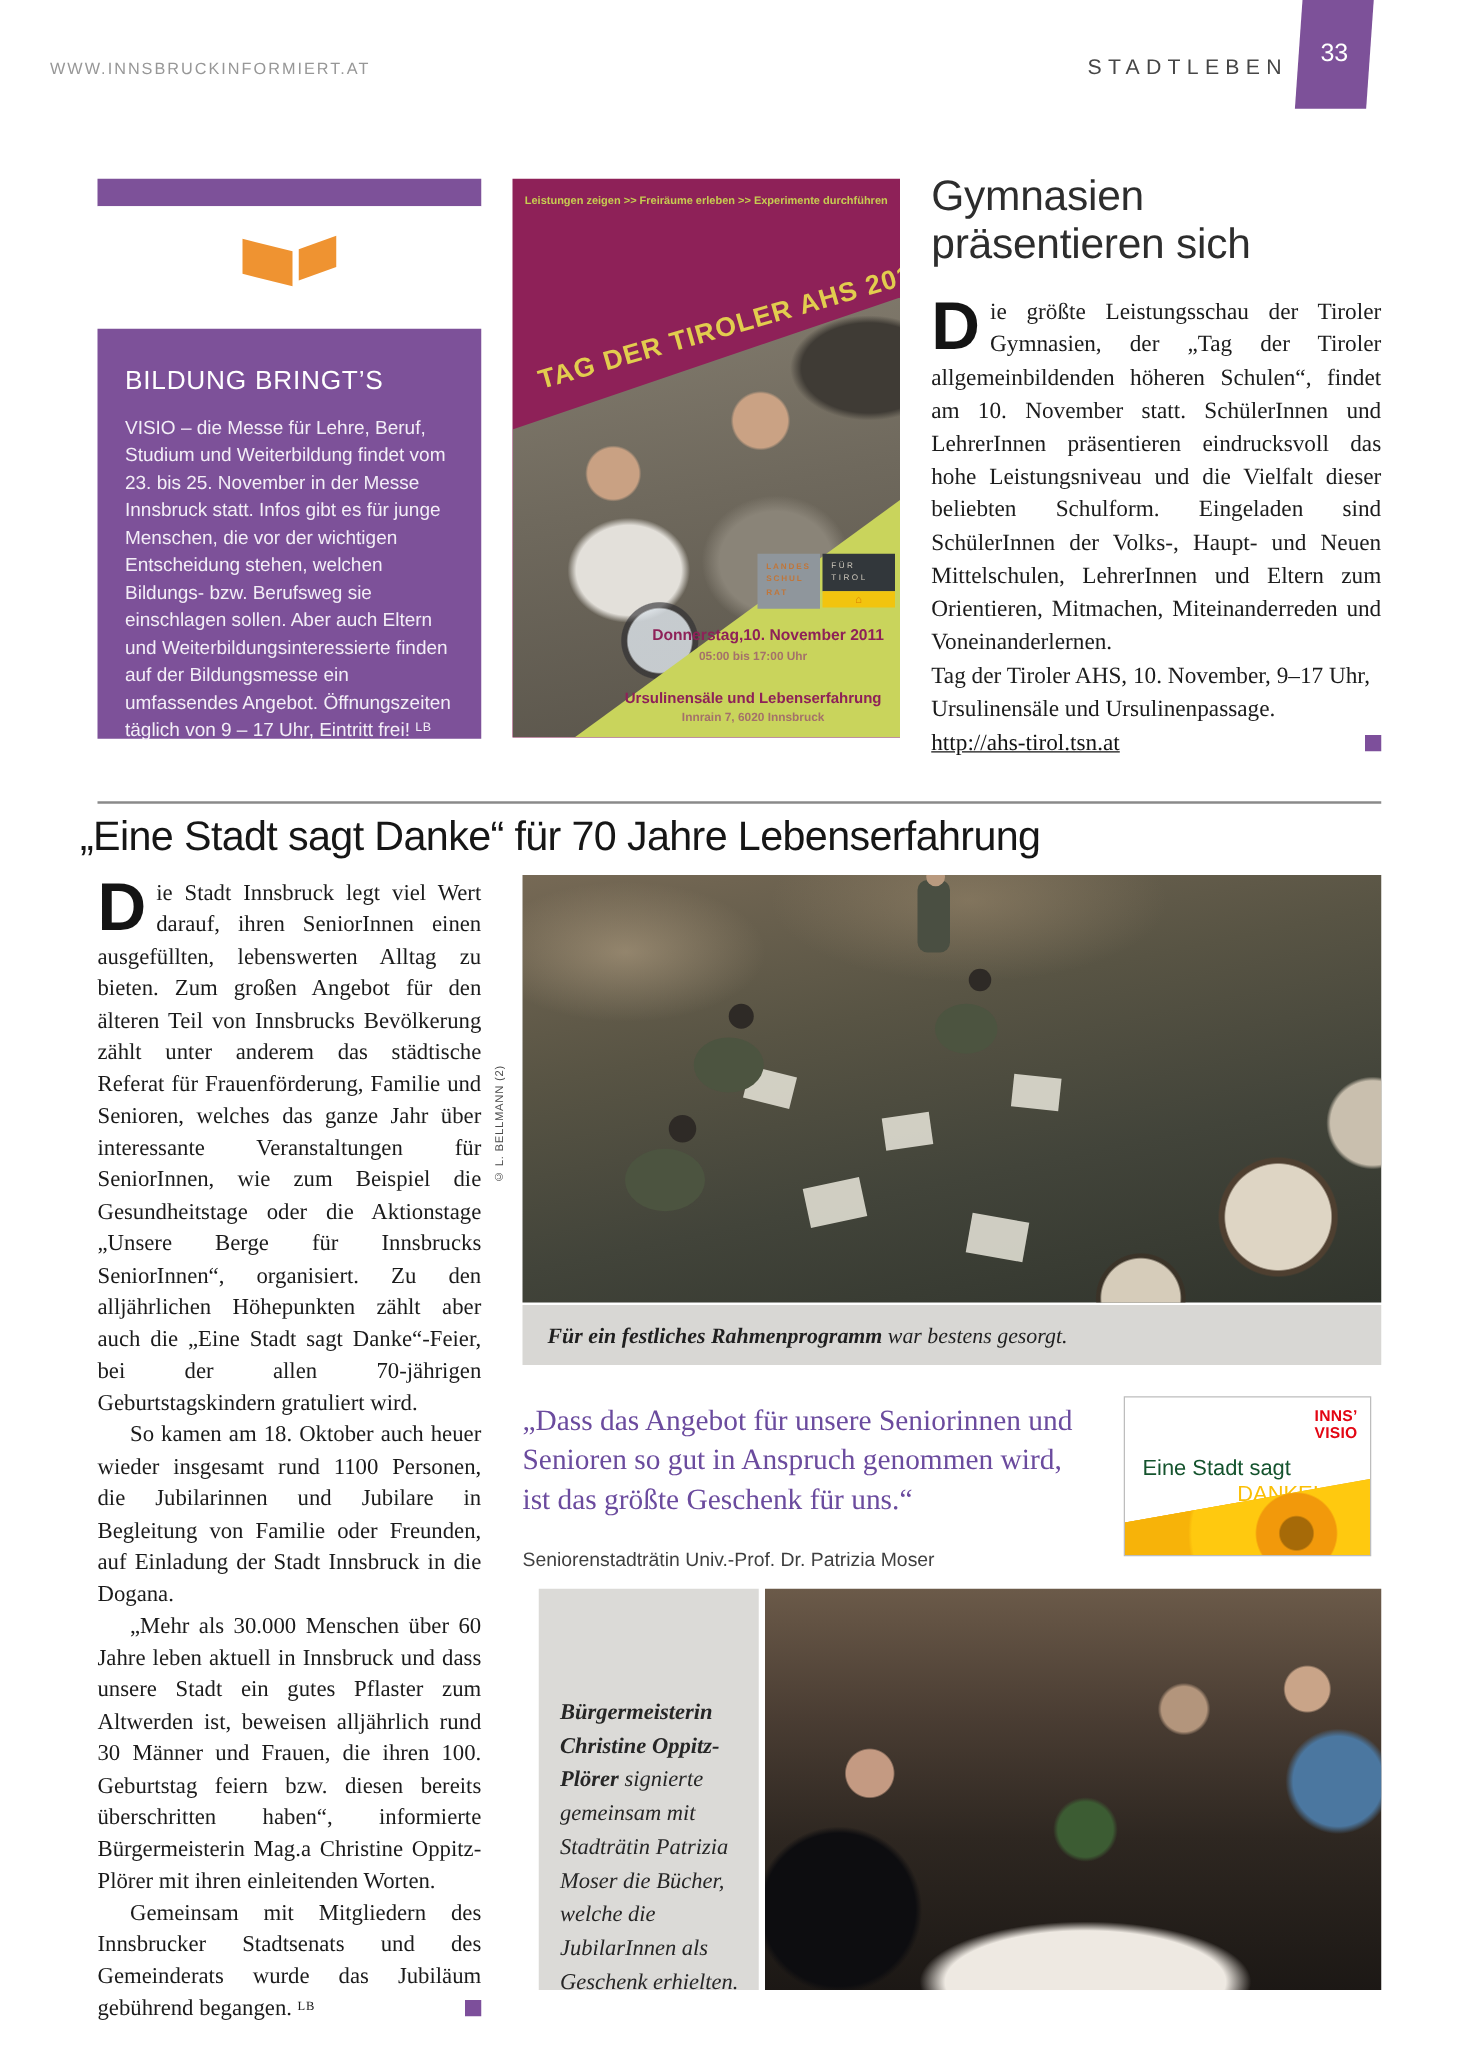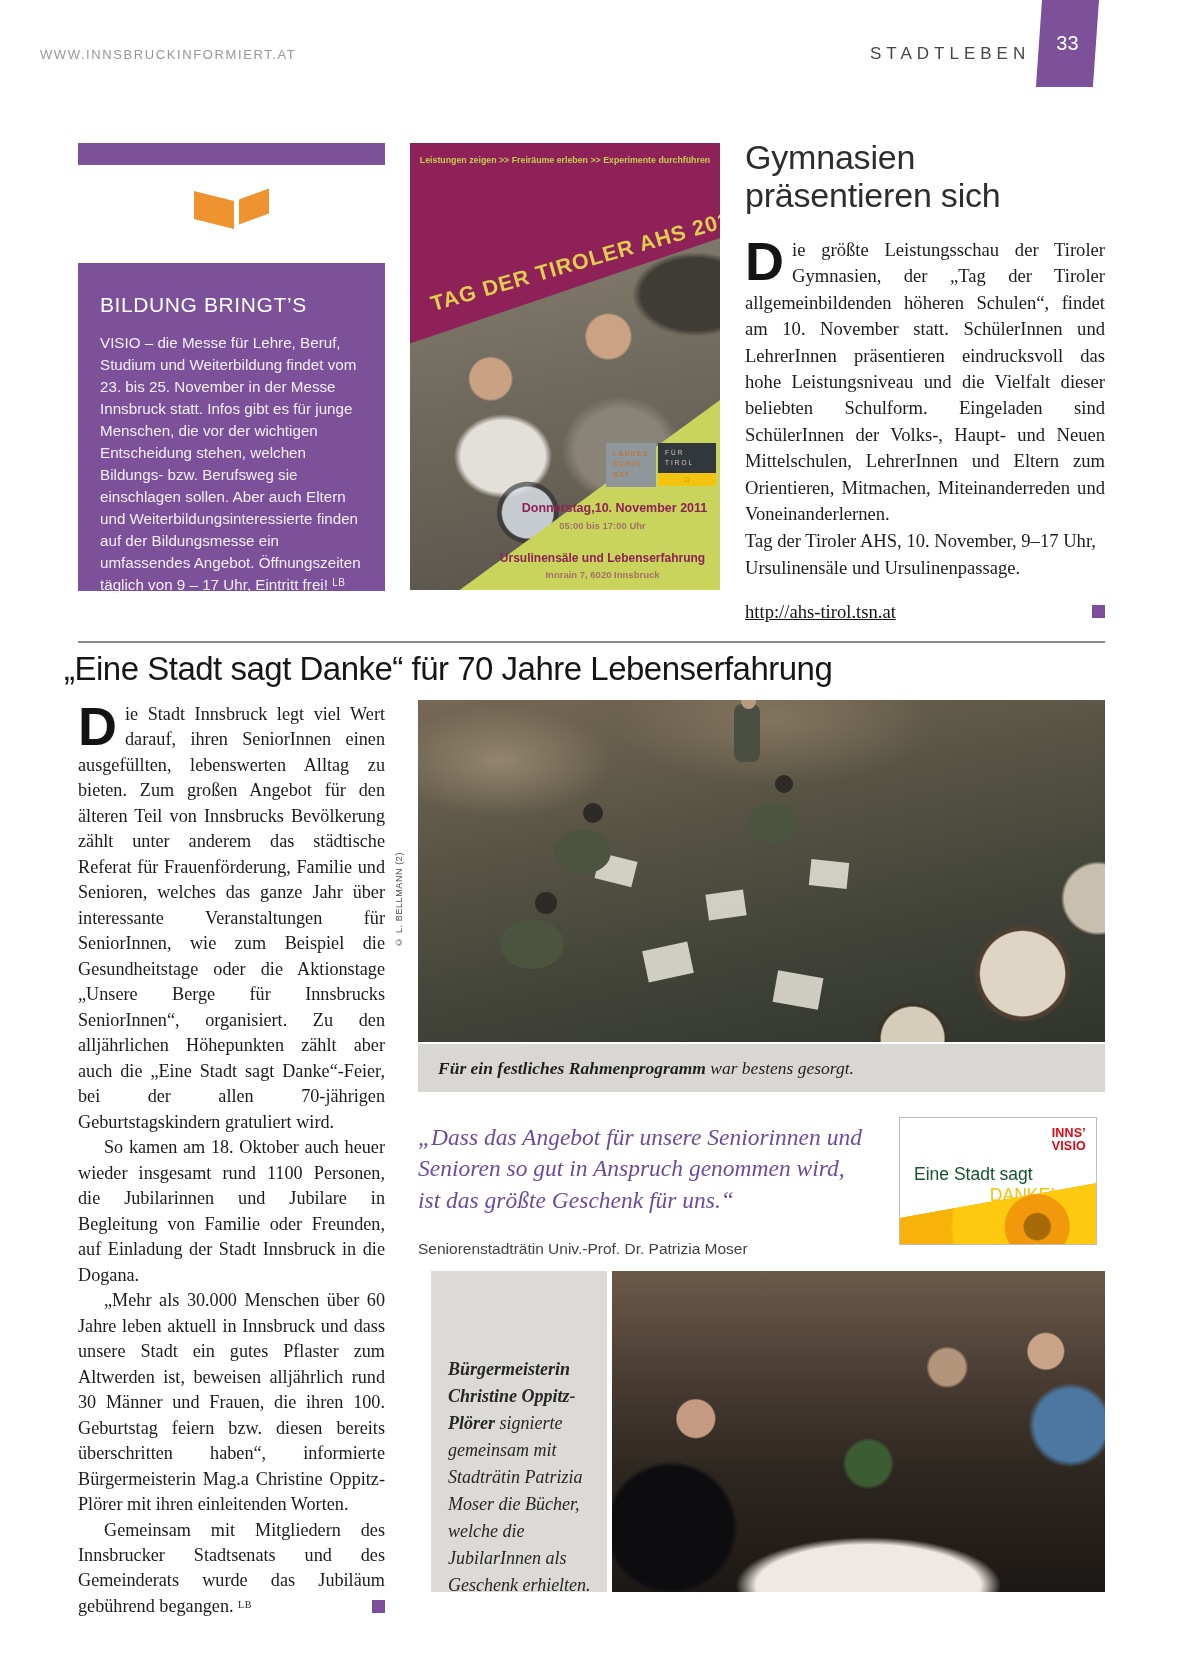--- a/index.html
+++ b/index.html
@@ -80,21 +80,21 @@
     font-family:"Liberation Sans", sans-serif; font-weight:bold; font-size:9.5px; color:#a4716a; }
 
   
   .gym-title { left:745px; top:138px; width:380px; font-family:"Liberation Sans", sans-serif;
     font-size:34px; line-height:1.13; letter-spacing:-0.2px; color:#2d2d2d; white-space:pre-line; }
   .gym-body { left:745px; top:237px; width:360px; font-size:18.6px; line-height:1.42;
     text-align:justify; color:#1c1c1c; hyphens:auto; }
   .dropcap { float:left; font-family:"Liberation Sans", sans-serif; font-weight:800;
     font-size:54px; line-height:43px; padding:3px 8px 0 0; color:#141414; }
   .gym-info { text-align:left; margin-top:1px; }
-  .gym-linkline { position:relative; margin-top:18px; }
+  .gym-linkline { position:relative; margin-top:1px; }
   .gym-link { text-decoration:underline; color:#141414; font-weight:500; }
   .sq { display:inline-block; width:13px; height:13px; background:#7d4f9b; }
   .gym-linkline .sq { position:absolute; right:0; top:6px; }
 
   
   .rule { left:78px; top:641px; width:1027px; height:2px; background:#8a8a8a; }
   .danke-headline { left:64px; top:650px; width:960px; font-family:"Liberation Sans", sans-serif;
     font-size:33px; letter-spacing:-0.5px; color:#161616; }
 
   
@@ -121,21 +121,21 @@
   .conductor { position:absolute; left:46%; top:4px; width:26px; height:58px;
     background:#4a4f42; border-radius:8px; }
   .conductor-head { position:absolute; left:47%; top:-6px; width:15px; height:15px;
     border-radius:50%; background:#b99a7f; }
   .caption-bar { left:418px; top:1044px; width:687px; height:48px; background:#d8d7d4;
     display:flex; align-items:center; padding-left:20px; font-style:italic; font-size:17.5px;
     color:#1f1f1f; }
   .caption-bar .b { font-weight:bold; font-style:italic; }
 
   
-  .quote { left:418px; top:1122px; width:452px; font-style:italic; font-size:23.5px;
+  .quote { left:418px; top:1122px; width:452px; font-size:23.5px;
     line-height:1.33; color:#6b4b9e; }
   .quote-attr { left:418px; top:1240px; font-family:"Liberation Sans", sans-serif;
     font-size:15.5px; color:#3f3f3f; }
 
   
   .card { left:899px; top:1117px; width:198px; height:128px; background:#ffffff;
     border:1px solid #bdbdbd; overflow:hidden; }
   .card-brand { position:absolute; top:9px; right:10px; color:#e30613;
     font-family:"Liberation Sans", sans-serif; font-weight:800; font-size:12.5px;
     line-height:1.05; letter-spacing:0.2px; white-space:pre-line; }

